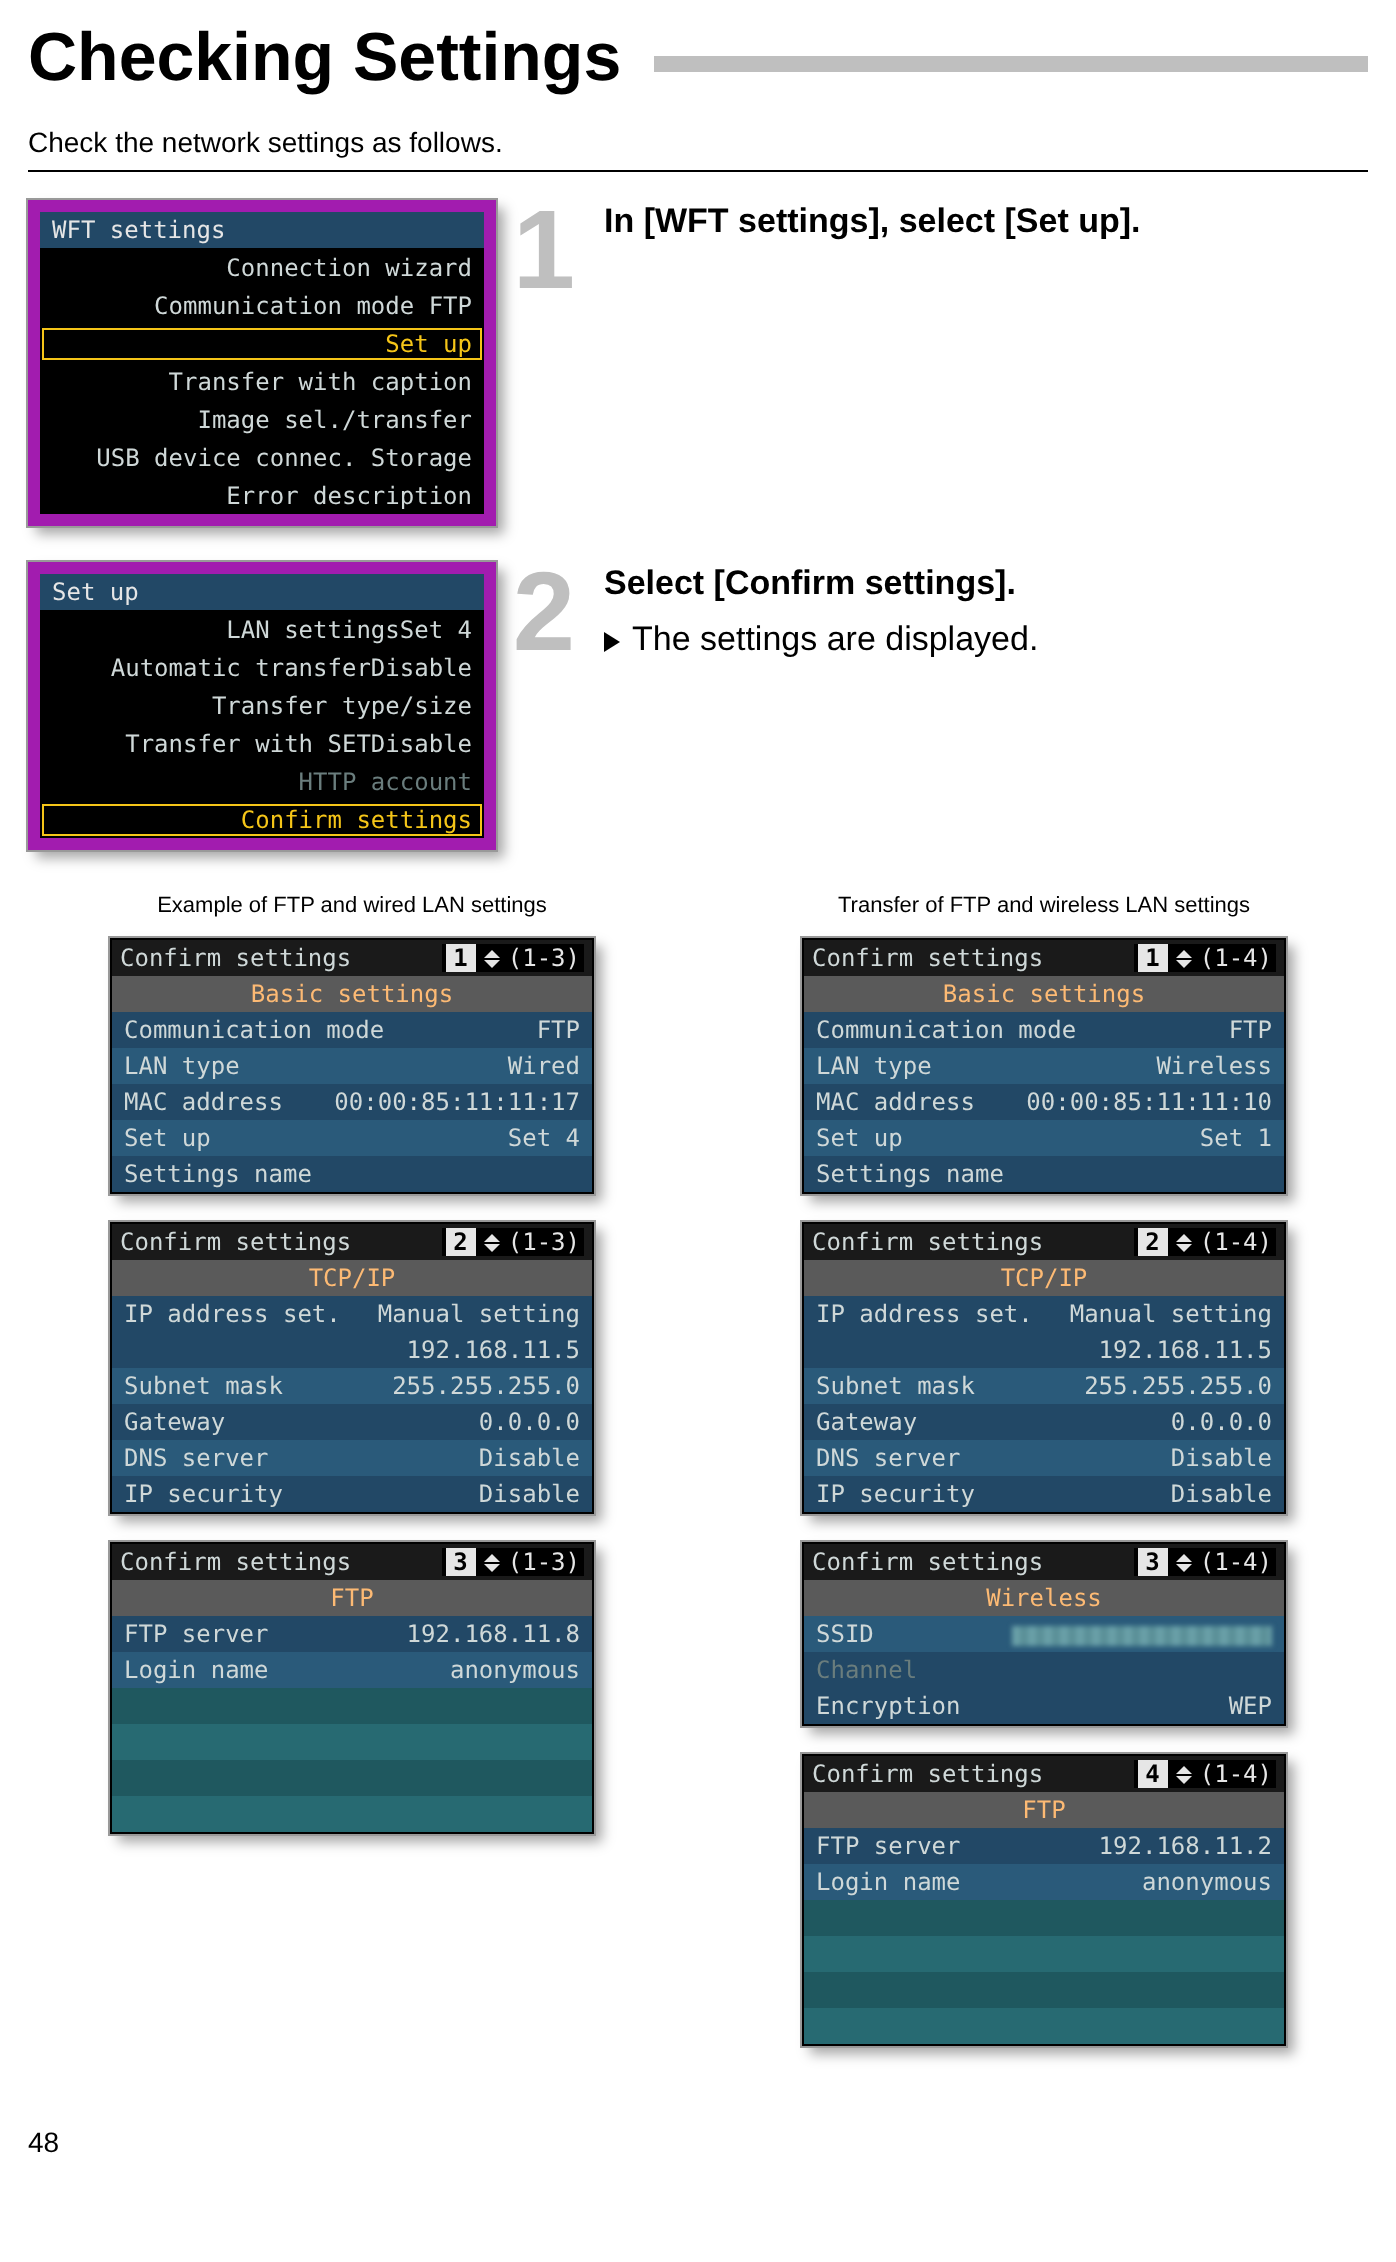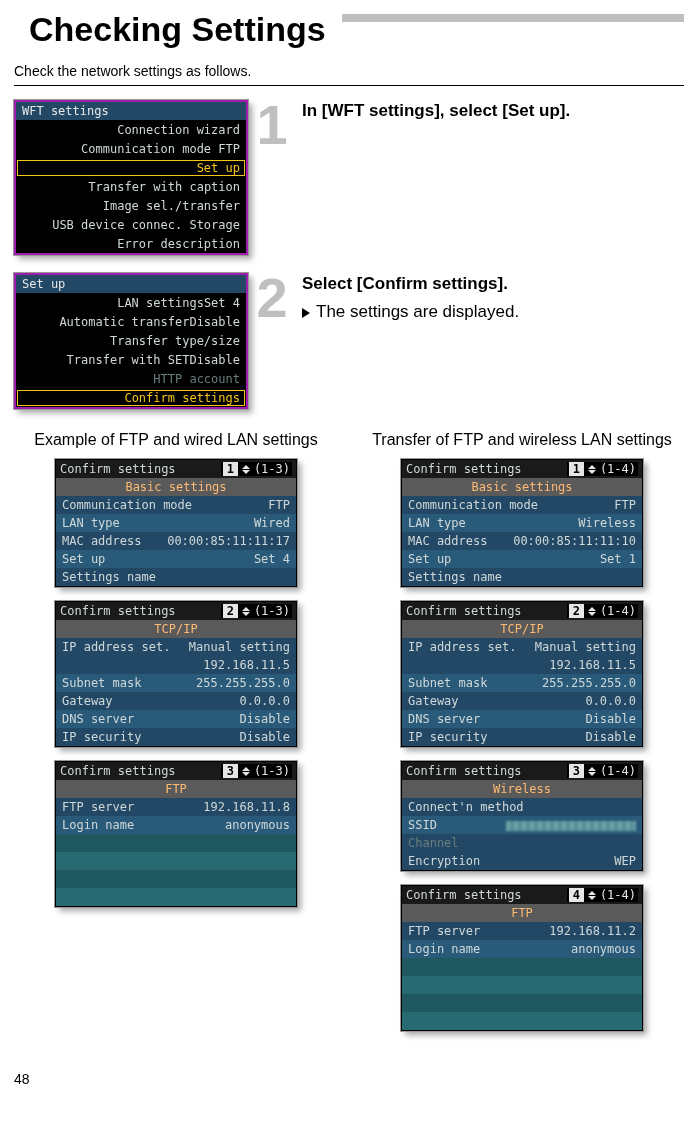--- a/index.html
+++ b/index.html
@@ -21,24 +21,23 @@
   body{
     width: var(--page-w);
     margin:0 auto;
     font-family: Arial, Helvetica, sans-serif;
     color:#000;
     padding: 10px 14px 20px 14px;
     box-sizing: border-box;
   }
   .title-row{
     display:flex;
-    align-items:flex-start;
+    align-items:center;
     gap:16px;
     margin-bottom:14px;
-    margin-left:15px;
   }
   .page-title{
     font-size: 34px;
     font-weight: 700;
   }
   .title-rule{
     flex:1;
     height:8px;
     background:#bfbfbf;
     margin-top:4px;
@@ -94,21 +93,21 @@
     margin-right:6px;
     vertical-align:middle;
   }
 
   
   .lcd{
     background:#000;
     color:var(--lcd-text);
     font-family: "Lucida Console", Menlo, Consolas, monospace;
     font-size:12px;
-    border:2px solid #a21caf;
+    border:6px solid #a21caf;
     box-sizing: border-box;
     width:234px;
     box-shadow: 0 0 0 1px #999, 4px 4px 6px rgba(0,0,0,0.35);
   }
   .lcd-sm{ width:234px; }
   .lcd .menu-title{
     background:var(--lcd-dblue);
     padding:2px 6px;
     color:#e6e6e6;
     font-weight:500;
@@ -217,21 +216,21 @@
     gap:22px;
     margin-top:6px;
   }
   .col{
     display:flex;
     flex-direction:column;
     align-items:center;
     flex:1;
   }
   .col > .caption{
-    font-size:16px;
+    font-size:11px;
     margin:4px 0 10px 0;
     text-align:center;
   }
   .pagefoot{
     font-size:14px;
     margin-top:26px;
   }
 </style>
 </head>
 <body>
@@ -484,24 +483,20 @@
     <div class="clcd">
       <div class="hdr">
           <span>Confirm settings</span>
         <span class="pg">
             <span class="num">3</span>
             <span class="arr"></span>
             <span>(1-4)</span>
           </span>
       </div>
       <div class="sec">Wireless</div>
-      <div class="row t1">
-          <span class="lab">Connect'n method</span>
-          <span class="val"></span>
-        </div>
       <div class="row t2">
           <span class="lab">SSID</span>
           <span class="val"><span class="blurbox"></span></span>
         </div>
       <div class="row t1 dim">
           <span class="lab">Channel</span>
           <span class="val"></span>
         </div>
       <div class="row t1">
           <span class="lab">Encryption</span>

